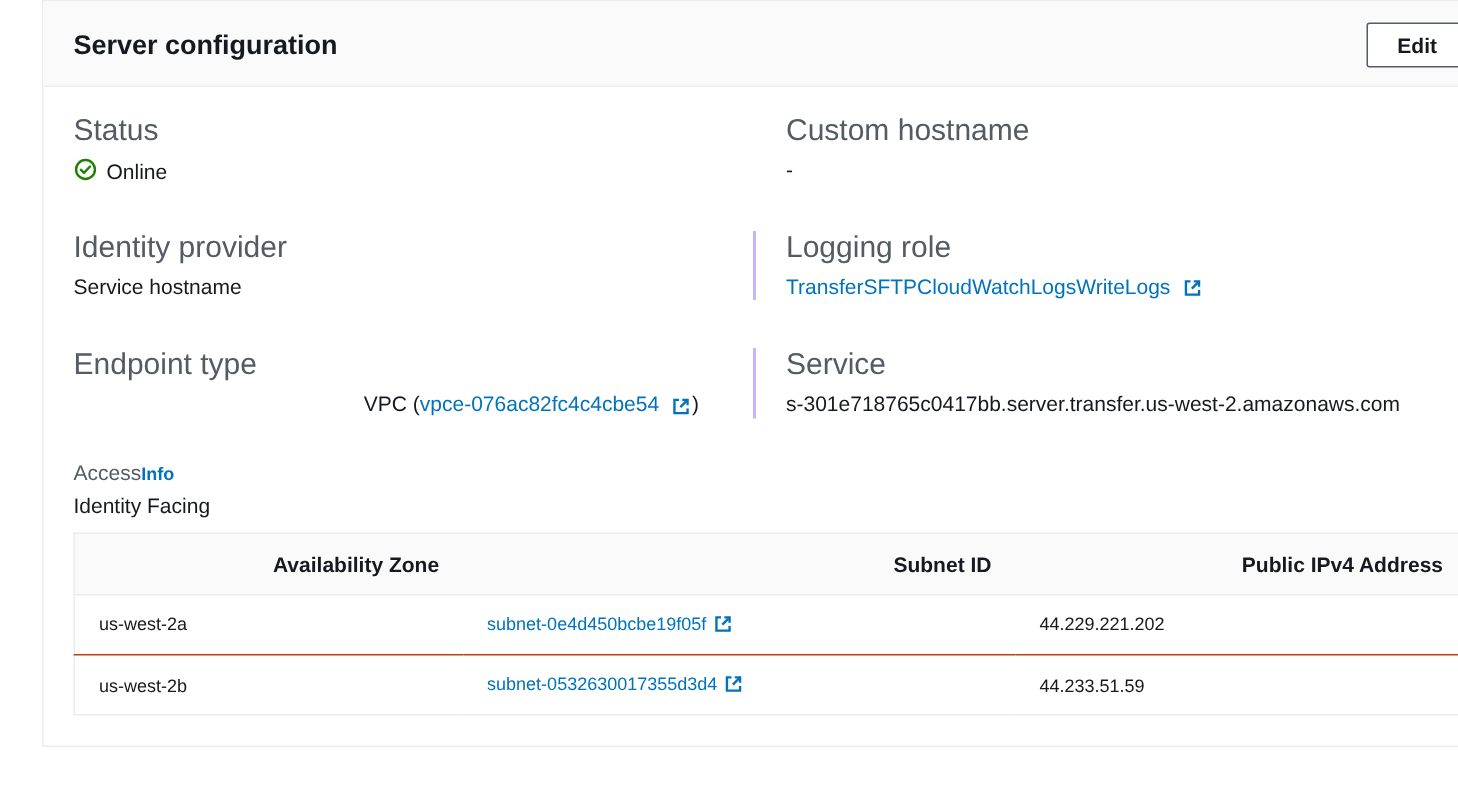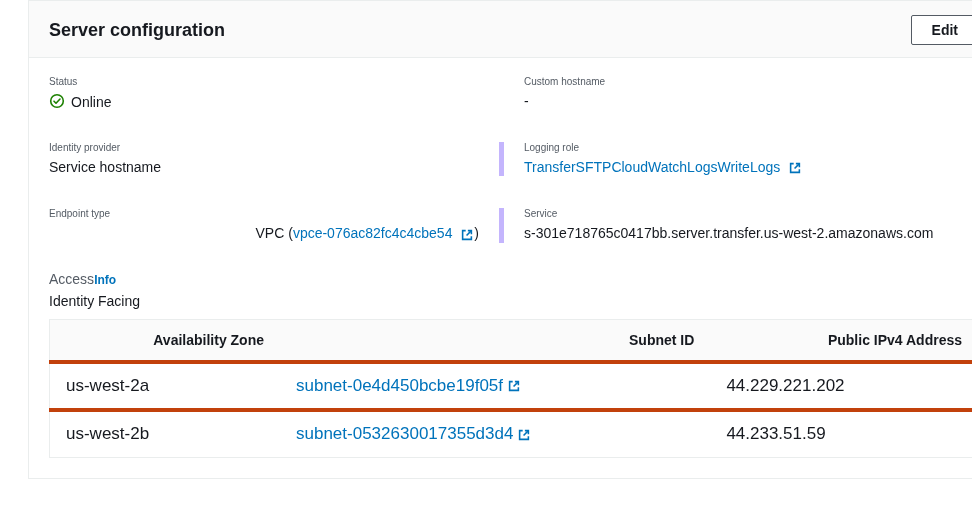--- a/index.html
+++ b/index.html
@@ -42,40 +42,40 @@
   .panel-body { padding: 18px 20px 20px 20px; }
   .grid {
     display: grid;
     grid-template-columns: 1fr 1fr;
     row-gap: 32px;
     column-gap: 20px;
     margin-bottom: 28px;
   }
   .field-label {
     color: #545b64;
-    font-size: 10px;
+    font-size: 20px;
     margin-bottom: 6px;
   }
   .field-value {
     color: #16191f;
     font-size: 14px;
   }
   .status-row { display: flex; align-items: center; gap: 6px; }
   .link {
     color: #0073bb;
     text-decoration: none;
     cursor: pointer;
   }
   .ext-icon {
     display: inline-block;
     vertical-align: middle;
     margin-left: 4px;
     color: #0073bb;
   }
-  .divider-right { border-right: 5px solid #c4b5fd; padding-right: 20px; }
+  .divider-right { border-right: 2px solid #c4b5fd; padding-right: 36px; }
   .access-section { }
   .access-header { display: flex; align-items: baseline; margin-bottom: 6px; }
   .access-label { color: #545b64; font-size: 14px; }
   .info-link { color: #0073bb; font-size: 12px; font-weight: 700; cursor: pointer; }
   .access-value { color: #16191f; font-size: 14px; margin-bottom: 10px; }
   table {
     width: 100%;
     border-collapse: collapse;
     border: 1px solid #eaeded;
   }
@@ -83,23 +83,23 @@
     text-align: right;
     font-weight: 700;
     font-size: 14px;
     color: #16191f;
     padding: 12px 16px;
     border-bottom: 1px solid #eaeded;
     background: #fafafa;
   }
   tbody td {
     padding: 12px 16px;
-    font-size: 17px;
-    color: #16191f;
-    border-top: 4px solid #c2410c;
+    font-size: 12px;
+    color: #16191f;
+    border-top: 1px solid #c2410c;
   }
   .nowrap { white-space: nowrap; text-align: right; }
   svg { display: inline-block; vertical-align: -2px; }
 </style>
 </head>
 <body>
 
 <div class="panel">
   <div class="panel-header">
     <h2 class="panel-title">Server configuration</h2>

